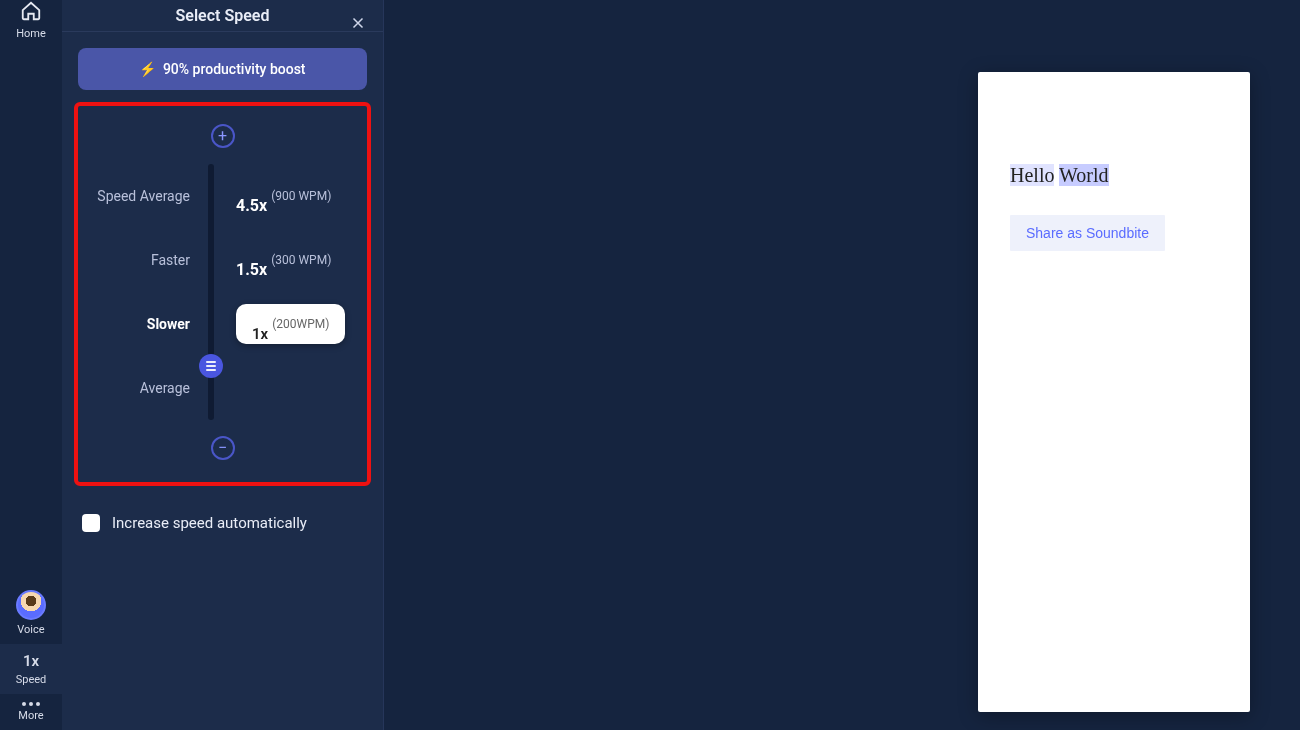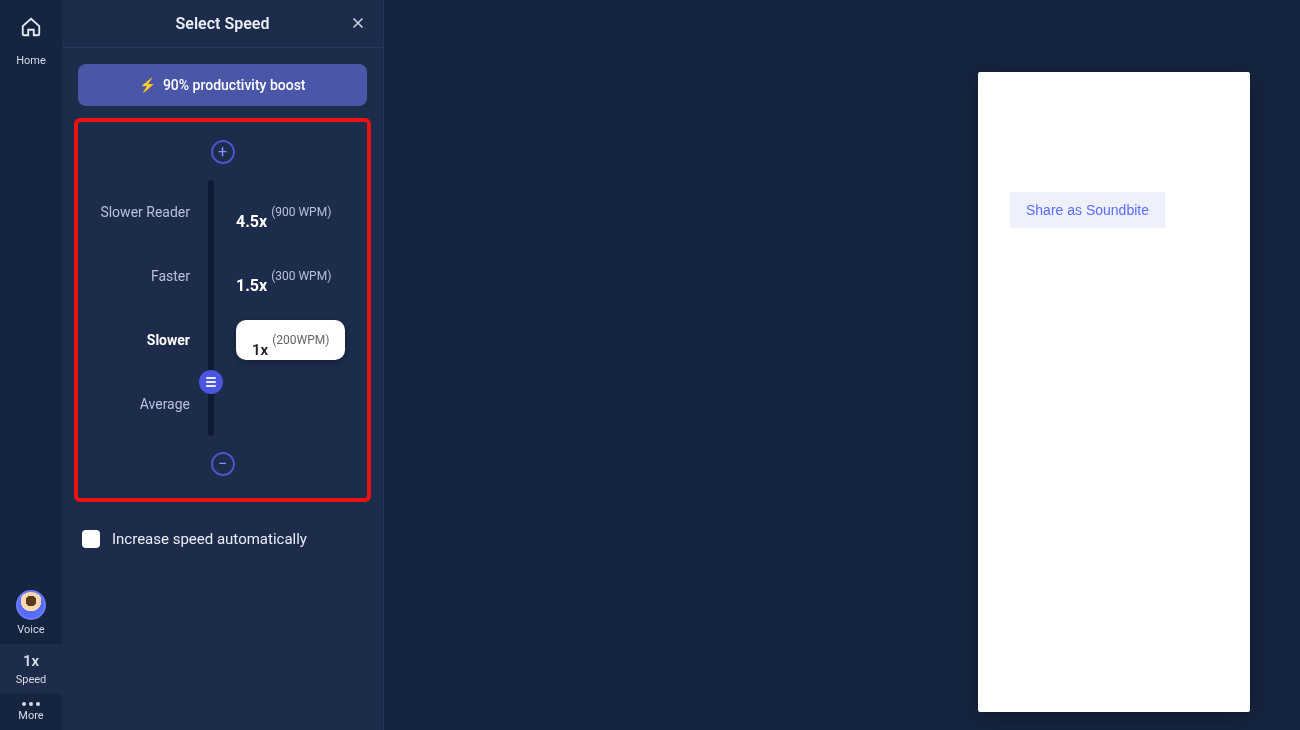--- a/index.html
+++ b/index.html
@@ -5,40 +5,40 @@
   * { box-sizing: border-box; margin: 0; padding: 0; }
   html, body { width: 1300px; height: 730px; overflow: hidden; font-family: -apple-system, BlinkMacSystemFont, "Segoe UI", Roboto, sans-serif; }
   body { display: flex; background: #15243f; }
 
   
   .rail {
     width: 62px; height: 100%; background: #15243f;
     display: flex; flex-direction: column; align-items: center;
     color: #d6dbe8; font-size: 11px;
   }
-  .rail-top { padding-top: 16px; display:flex; flex-direction:column; align-items:center; gap:13px; cursor:pointer;}
+  .rail-top { padding-top: 0; display:flex; flex-direction:column; align-items:center; gap:2px; cursor:pointer;}
   .rail-top svg { width:22px; height:22px; stroke:#e6e9f2; }
   .rail-spacer { flex:1; }
   .rail-item { width:62px; padding:8px 0; display:flex; flex-direction:column; align-items:center; gap:3px; cursor:pointer;}
   .rail-item.active { background:#1c2c4a; }
   .avatar {
     width:30px; height:30px; border-radius:50%;
     background: radial-gradient(circle at 50% 35%, #5a3a1a 0 25%, #f7d7b0 25% 48%, #5a6cff 48% 100%);
     border:2px solid #6a7bff;
   }
   .dots { display:flex; gap:3px; }
   .dots span { width:4px; height:4px; background:#d6dbe8; border-radius:50%; }
 
   
   .panel {
     width: 322px; height:100%; background:#1c2c4a; color:#e9edf7;
     display:flex; flex-direction:column; border-right:1px solid #26365a;
   }
   .panel-header {
-    height:48px; display:flex; align-items:center; justify-content:center;
+    height:32px; display:flex; align-items:center; justify-content:center;
     position:relative; border-bottom:1px solid #2a3a5c;
   }
   .panel-title { font-weight:600; font-size:16px; }
   .panel-close {
     position:absolute; right:14px; top:14px; width:20px; height:20px;
     cursor:pointer; color:#cfd6ea;
   }
   .panel-close svg { width:18px; height:18px; stroke:#cfd6ea; }
 
   .boost {
@@ -152,21 +152,21 @@
     <span>90% productivity boost</span>
   </div>
 
   <div class="speed-box">
     <div class="plusminus">
       <span>+</span>
     </div>
 
     <div class="speed-rows">
       <div class="labels-col" id="labels-col">
-          <div class="lab">Slower Reader</div>
+          <div class="lab">Speed Average</div>
           <div class="lab">Faster</div>
           <div class="lab bold">Slower</div>
           <div class="lab">Average</div>
         </div>
       <div class="track-col">
         <div class="track"></div>
         <div class="handle">
             <div class="handle-lines"></div>
           </div>
       </div>
@@ -192,15 +192,19 @@
   </div>
 
   <label class="auto-row">
     <span class="checkbox"></span>
     <span>Increase speed automatically</span>
   </label>
 </div>
 
 <div class="main">
   <div class="doc">
+    <div class="doc-text">
+      <span class="hl1">Hello</span>
+      <span> </span><span class="hl2">World</span>
+    </div>
     <div class="share-btn">Share as Soundbite</div>
   </div>
 </div>
 
 </body></html>

